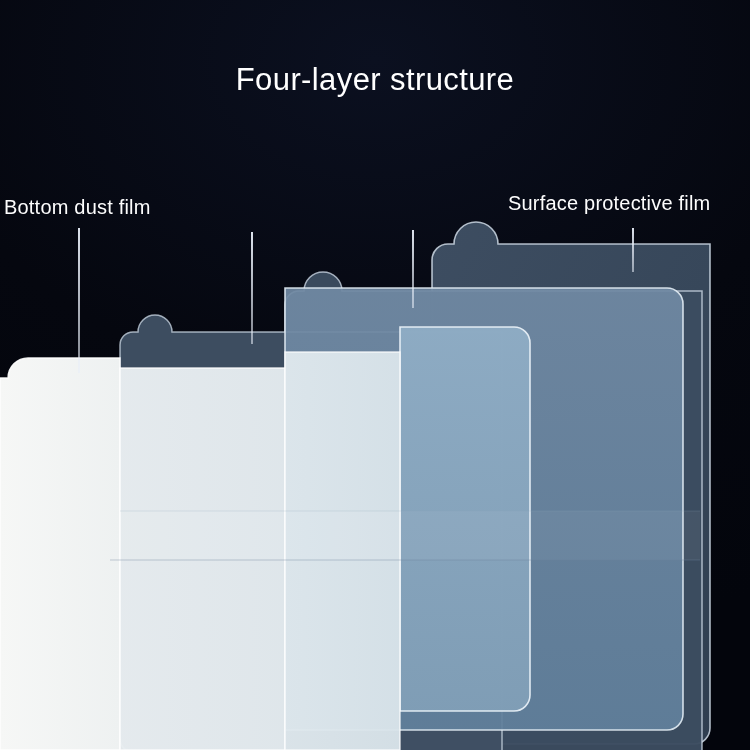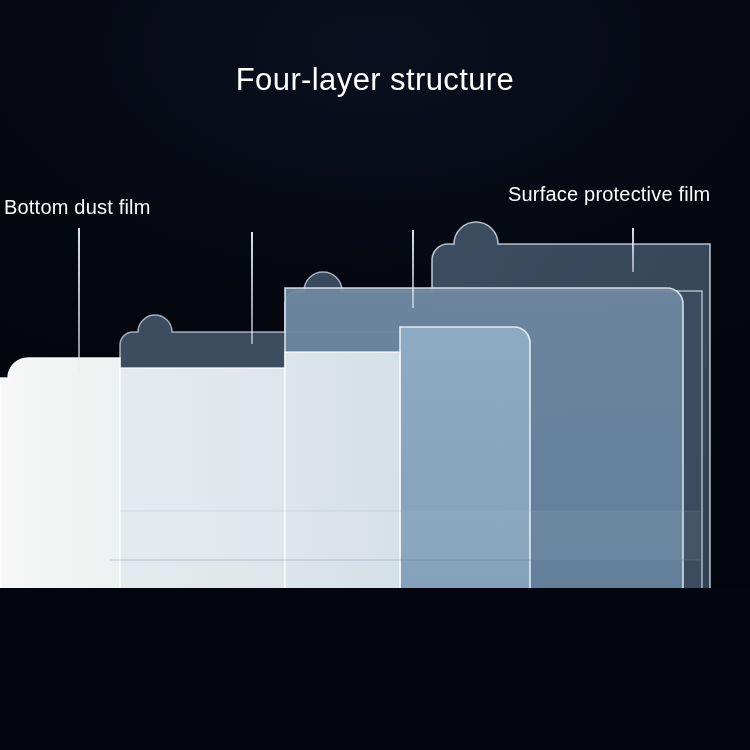--- a/index.html
+++ b/index.html
@@ -6,21 +6,21 @@
 
   html, body {
     width:750px; height:750px;
     background:#04060f;
     font-family:"Liberation Sans", sans-serif;
     overflow:hidden;
   }
 
   #stage {
     position:relative;
-    width:750px; height:588px;
+    width:750px; height:750px;
     background:
       radial-gradient(110% 80% at 50% 8%, #0b1020 0%, #05070f 55%, #03050c 100%);
     overflow:hidden;
   }
 
   
   #title {
     position:absolute;
     top:62px; left:0; width:750px;
     text-align:center;
@@ -162,16 +162,16 @@
 
   <div id="title">Four-layer structure</div>
 
   <div class="label" style="left:4px;  top:196px;">Bottom dust film</div>
   <div class="leader" style="left:78px;  top:228px; height:145px;"></div>
 
   <div class="leader" style="left:251px; top:232px; height:112px;"></div>
 
   <div class="leader" style="left:412px; top:230px; height:78px;"></div>
 
-  <div class="label" style="left:508px; top:183px;">Surface protective film</div>
+  <div class="label" style="left:508px; top:192px;">Surface protective film</div>
   <div class="leader" style="left:632px; top:228px; height:44px;"></div>
 
 </div>
 
 </body></html>

